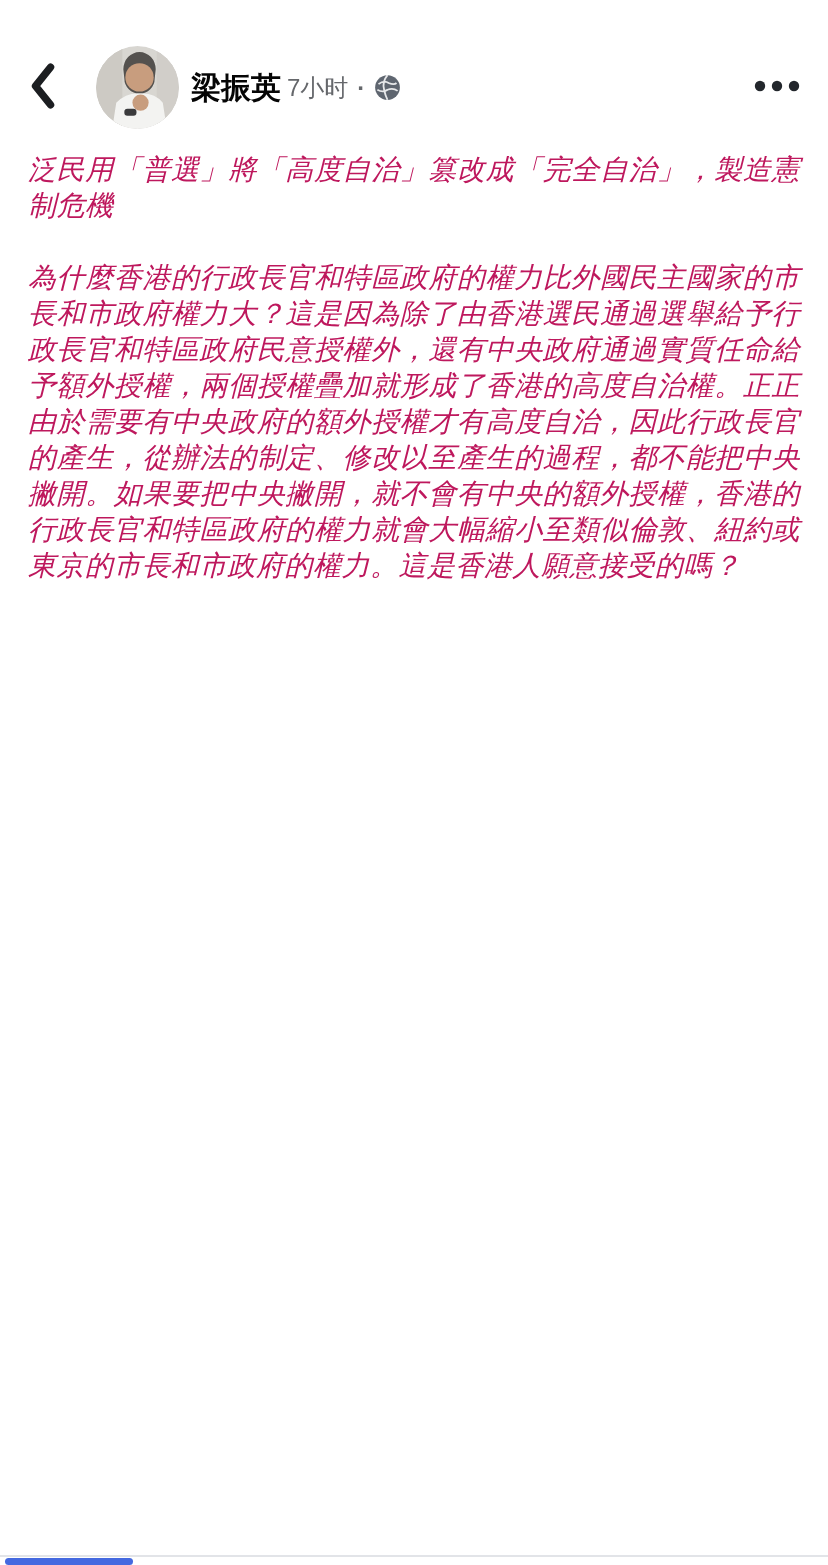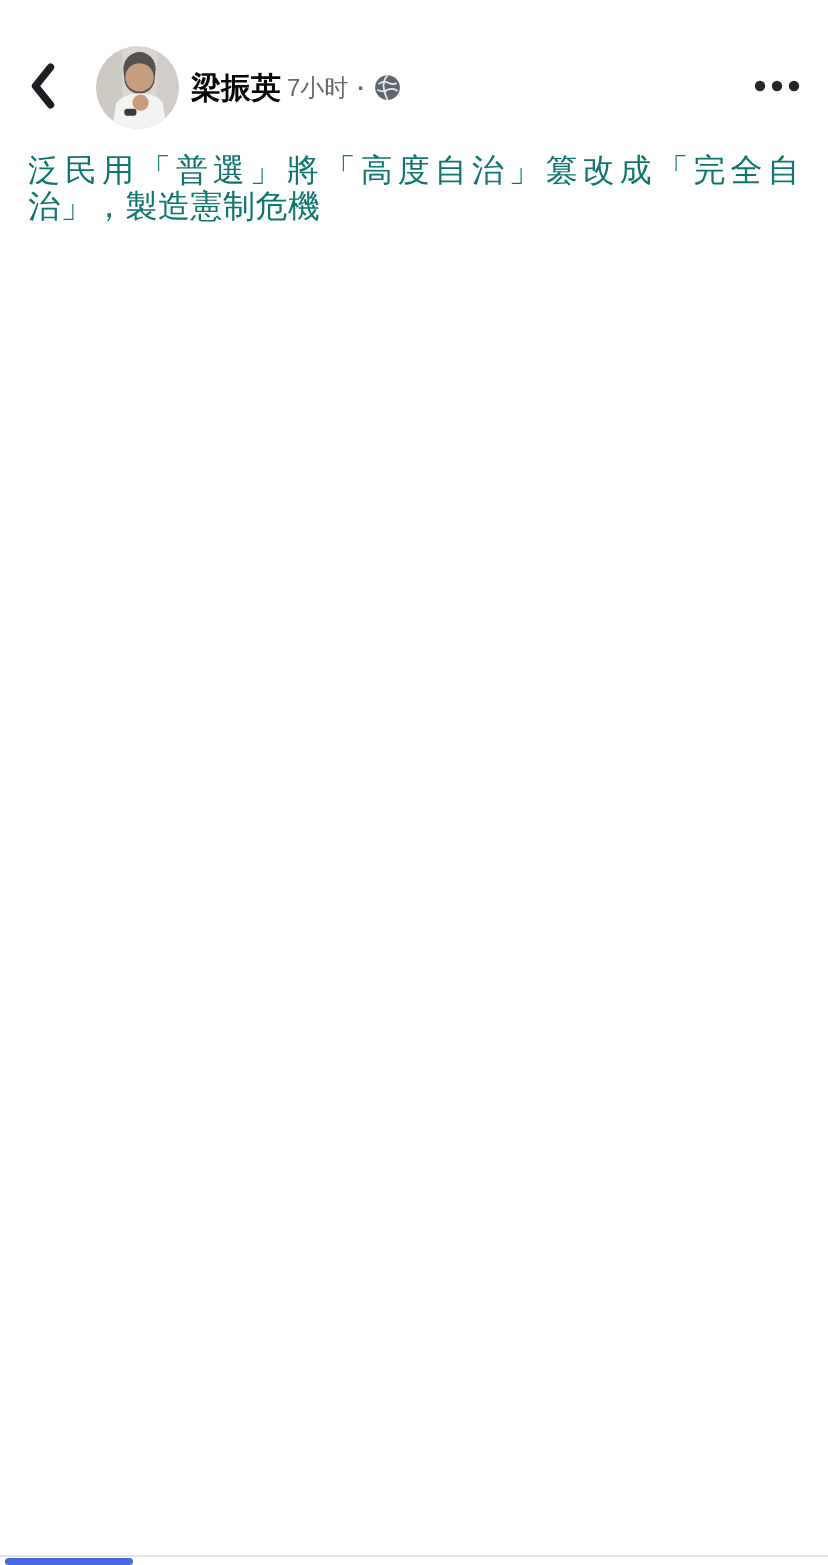--- a/index.html
+++ b/index.html
@@ -49,25 +49,26 @@
   .more-btn {
     background: none; border: none; cursor: pointer;
     margin-left: auto; align-self: center;
     padding: 10px 0;
     display: flex; align-items: center;
   }
 
   
   .post-body {
     padding: 0 28px;
-    font-size: 32px;
+    font-size: 28px;
     line-height: 36px;
-    color: #0f766e;
+    color: #be185d;
     letter-spacing: 0.5px;
     text-align: justify;
+    font-style: italic;
   }
   .post-para { margin: 36px 0; }
   .post-para:first-child { margin-top: 7px; }
 
   
   .bottom-hairline {
     position: absolute; left: 0; right: 0; bottom: 8px;
     height: 2px; background: #e2e4e8;
   }
   .progress-bar {
@@ -131,18 +132,19 @@
           <circle cx="23" cy="6" r="5.2" fill="#23272c"></circle>
           <circle cx="40" cy="6" r="5.2" fill="#23272c"></circle>
         </svg>
       </span>
     </button>
 
   </header>
 
   <main class="post-body">
       <p class="post-para">泛民用「普選」將「高度自治」篡改成「完全自治」，製造憲制危機</p>
+      <p class="post-para">為什麼香港的行政長官和特區政府的權力比外國民主國家的市長和市政府權力大？這是因為除了由香港選民通過選舉給予行政長官和特區政府民意授權外，還有中央政府通過實質任命給予額外授權，兩個授權疊加就形成了香港的高度自治權。正正由於需要有中央政府的額外授權才有高度自治，因此行政長官的產生，從辦法的制定、修改以至產生的過程，都不能把中央撇開。如果要把中央撇開，就不會有中央的額外授權，香港的行政長官和特區政府的權力就會大幅縮小至類似倫敦、紐約或東京的市長和市政府的權力。這是香港人願意接受的嗎？</p>
     </main>
 
   <div class="bottom-hairline"></div>
   <div class="progress-bar" style="width: 128px; background: rgb(68, 105, 224);"></div>
 
 </div>
 
 </body></html>

